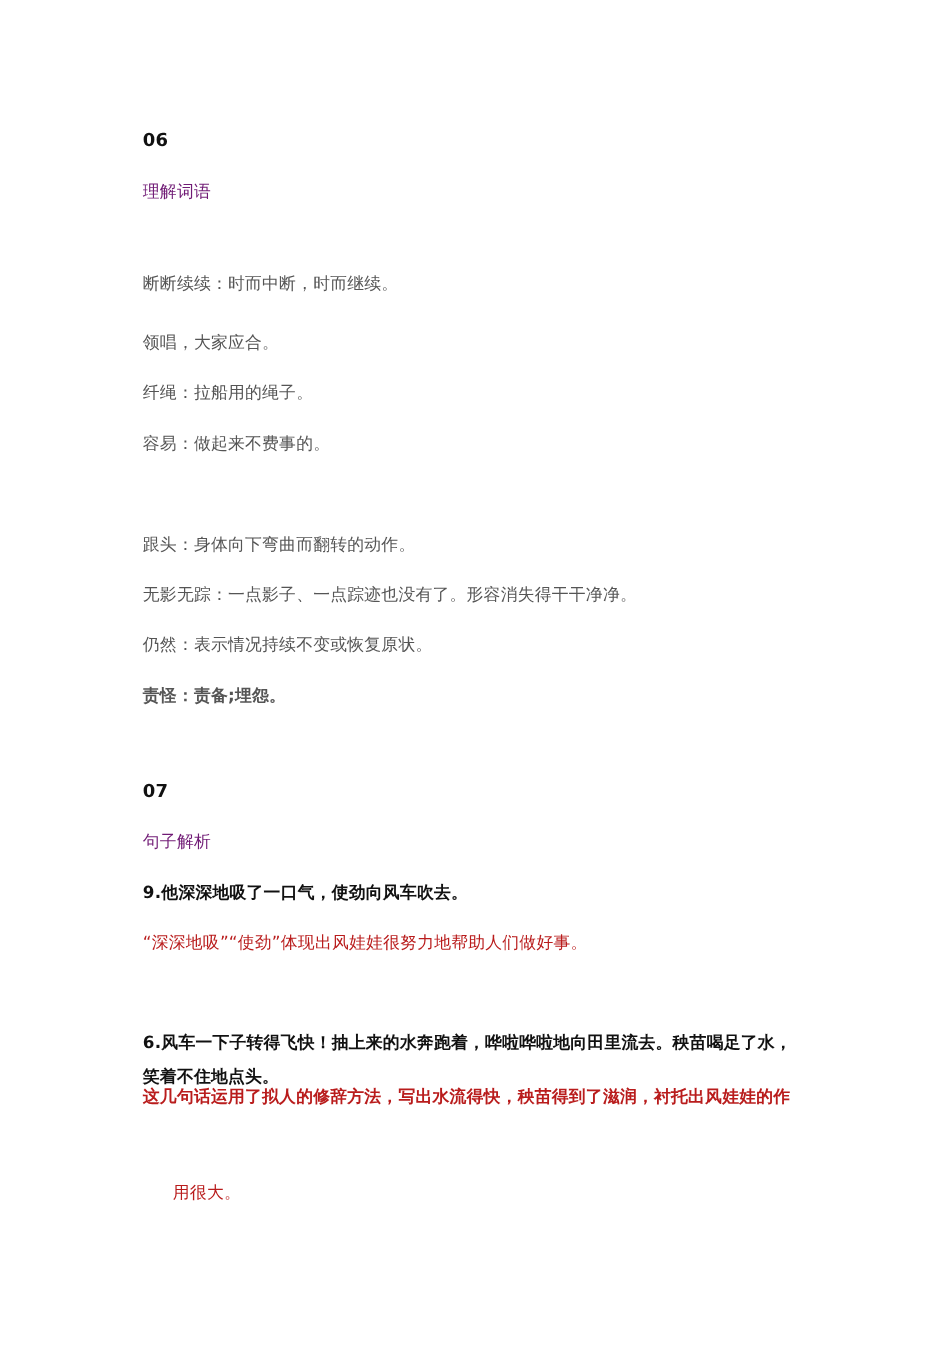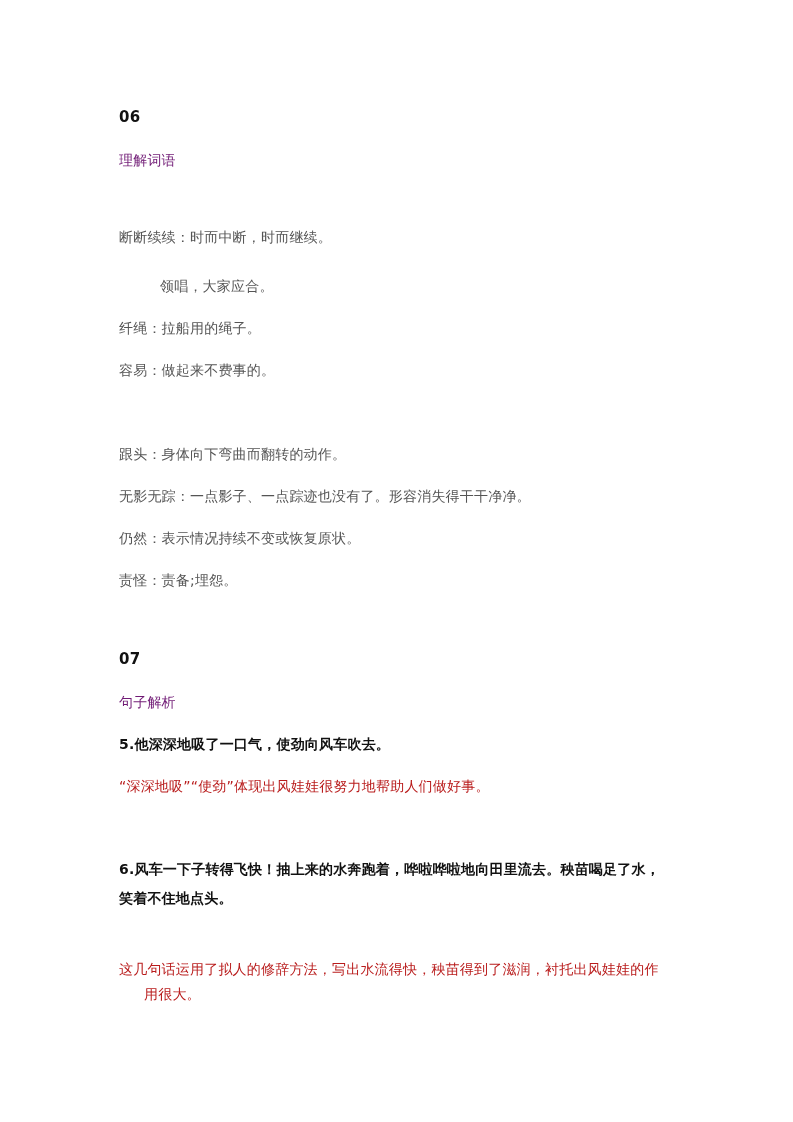--- a/index.html
+++ b/index.html
@@ -47,32 +47,32 @@
 </style>
 </head>
 <body>
 
 <div class="page">
 
   <div class="line num" style="top:108px;">06</div>
   <div class="line heading" style="top:151px;">理解词语</div>
 
   <div class="line" style="top:193px;margin-top:35px;">断断续续：时而中断，时而继续。</div>
-  <div class="line" style="top:277px;margin-left:41px;">领唱，大家应合。</div>
+  <div class="line" style="top:277px;">领唱，大家应合。</div>
   <div class="line" style="top:319px;">纤绳：拉船用的绳子。</div>
   <div class="line" style="top:361px;">容易：做起来不费事的。</div>
   <div class="line" style="top:445px;">跟头：身体向下弯曲而翻转的动作。</div>
   <div class="line" style="top:487px;">无影无踪：一点影子、一点踪迹也没有了。形容消失得干干净净。</div>
   <div class="line" style="top:529px;">仍然：表示情况持续不变或恢复原状。</div>
-  <div class="line" style="top:571px;">责怪：责备;埋怨。</div>
+  <div class="line" style="top:571px;font-weight:bold;">责怪：责备;埋怨。</div>
 
   <div class="line num" style="top:650px;">07</div>
   <div class="line heading" style="top:693px;">句子解析</div>
 
-  <div class="line bold" style="top:735px;">5.他深深地吸了一口气，使劲向风车吹去。</div>
+  <div class="line bold" style="top:735px;">9.他深深地吸了一口气，使劲向风车吹去。</div>
   <div class="line dark" style="top:777px;">“深深地吸”“使劲”体现出风娃娃很努力地帮助人们做好事。</div>
 
   <div class="line bold" style="top:860px;">6.风车一下子转得飞快！抽上来的水奔跑着，哗啦哗啦地向田里流去。秧苗喝足了水，</div>
   <div class="line bold" style="top:889px;">笑着不住地点头。</div>
-  <div class="line dark" style="top:960px;">这几句话运用了拟人的修辞方法，写出水流得快，秧苗得到了滋润，衬托出风娃娃的作</div>
+  <div class="line dark" style="top:905px;font-weight:bold;">这几句话运用了拟人的修辞方法，写出水流得快，秧苗得到了滋润，衬托出风娃娃的作</div>
   <div class="line dark" style="top:985px;margin-left:25px;">用很大。</div>
 
 </div>
 
 </body></html>

